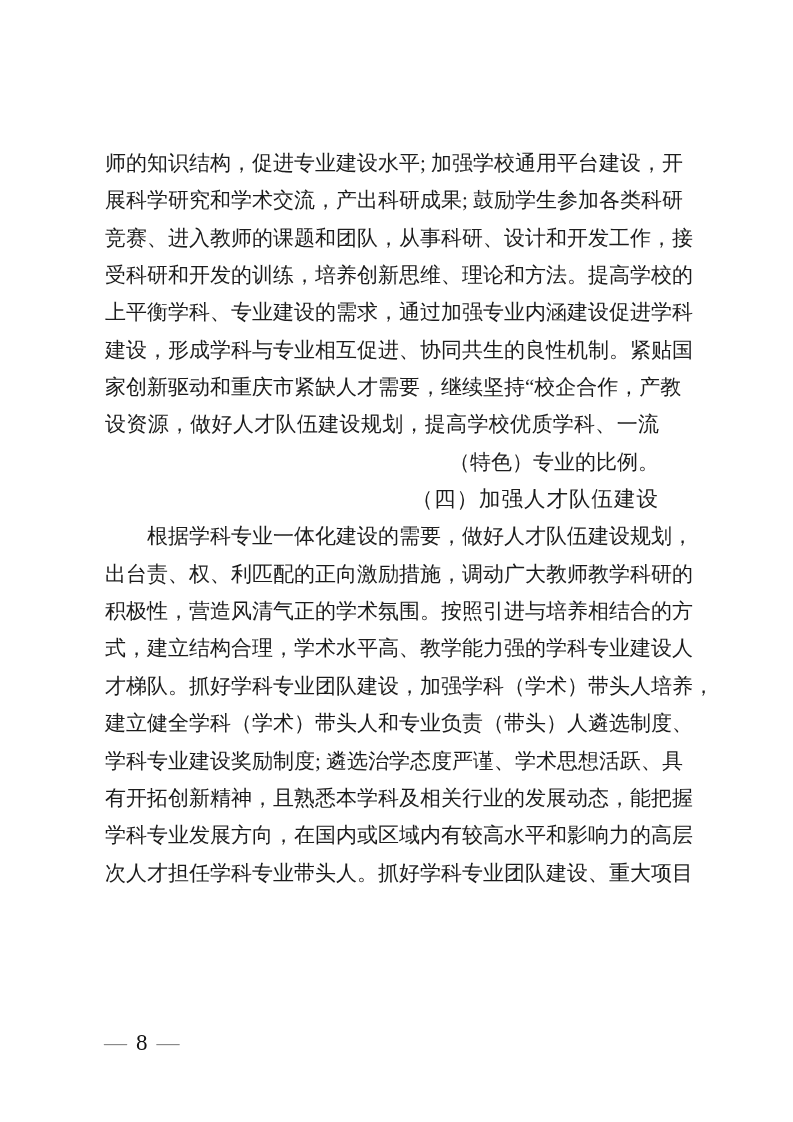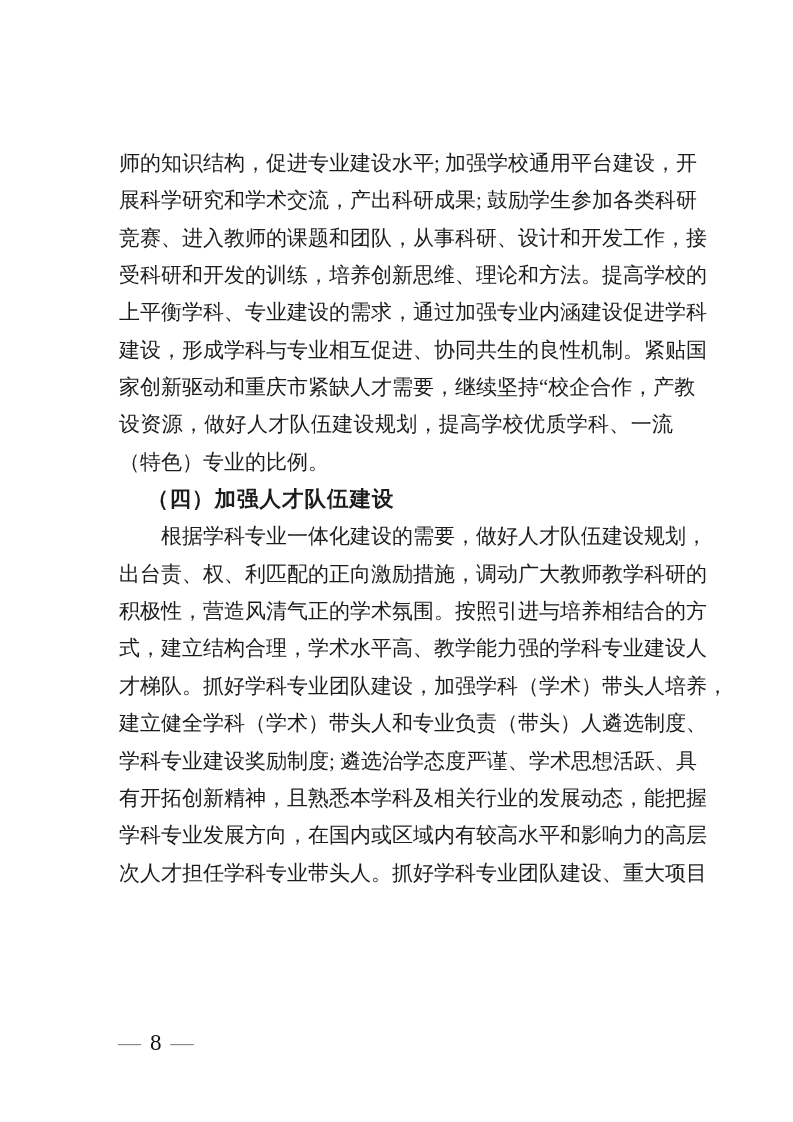--- a/index.html
+++ b/index.html
@@ -12,45 +12,45 @@
     position: relative;
     background: #ffffff;
     font-family: "Liberation Serif", "DejaVu Serif", serif;
     color: #1c1c1c;
     overflow: hidden;
   }
   .page {
     position: absolute;
     inset: 0;
     background: #ffffff;
-    margin-left: 14px;
   }
   .textblock {
     position: absolute;
     left: 105px;
     top: 145px;
     width: 554px;
   }
   .line {
     height: 37.35px;
     line-height: 37.35px;
     font-size: 21px;
     white-space: nowrap;
     overflow: visible;
     color: #1c1c1c;
+    text-align: right;
   }
   .just {
     text-align: justify;
     text-align-last: justify;
   }
   .indent2 {
     text-indent: 42px;
   }
   .heading {
-    font-weight: bold;
+    font-weight: normal;
     text-indent: 28px;
     font-size: 21.5px;
     letter-spacing: 1px;
   }
   .footer {
     position: absolute;
     left: 104px;
     top: 1026px;
     font-size: 23px;
     height: 34px;

